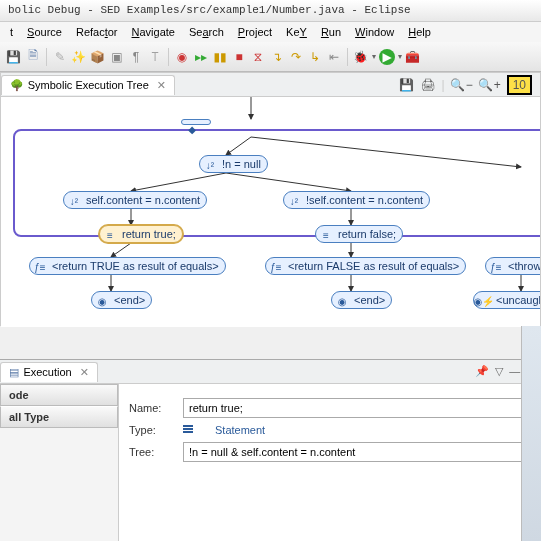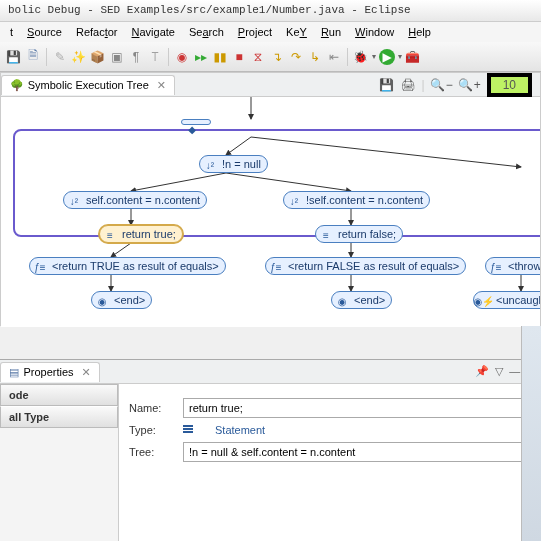--- a/index.html
+++ b/index.html
@@ -98,21 +98,21 @@
       <span style="color:#5a7aa8">🌳</span>
       <span>Symbolic Execution Tree</span>
       <span style="color:#888;margin-left:4px">✕</span>
     </div>
     <div class="tab-icons">
       <span>💾</span>
       <span>🖨</span>
       <span style="color:#ccc">|</span>
       <span>🔍−</span>
       <span>🔍+</span>
-      <span style="border:4px solid #000000;padding:1px 12px;background:#bef264">10</span>
+      <span style="border:2px solid #000000;padding:1px 4px;background:#fde047">10</span>
     </div>
   </div>
   <div class="canvas">
     <div class="frame" style="left:12px;top:32px;width:560px;height:108px"></div>
 
     <svg class="arrows">
       <defs>
           <marker id="ah" markerWidth="6" markerHeight="6" refX="5" refY="3" orient="auto">
             <path d="M0,0 L6,3 L0,6 Z" fill="#333"></path>
           </marker>
@@ -144,21 +144,21 @@
     <div class="node" style="left:330px;top:194px"><span class="ic">◉</span><span>&lt;end&gt;</span></div>
     <div class="node" style="left:472px;top:194px"><span class="ic">◉⚡</span><span>&lt;uncaught jav</span></div>
   </div>
 </div>
 
 <div class="props">
   <div style="width:100%">
     <div class="props-tabs">
       <div class="ptab">
         <span style="color:#5a7aa8">▤</span>
-        <span>Properties</span>
+        <span>Execution</span>
         <span style="color:#888;margin-left:4px">✕</span>
       </div>
       <div class="pticons">
         <span style="color:#3a3">📌</span>
         <span>▽</span>
         <span>—</span>
         <span>□</span>
       </div>
     </div>
     <div style="display:flex;height:193px">

